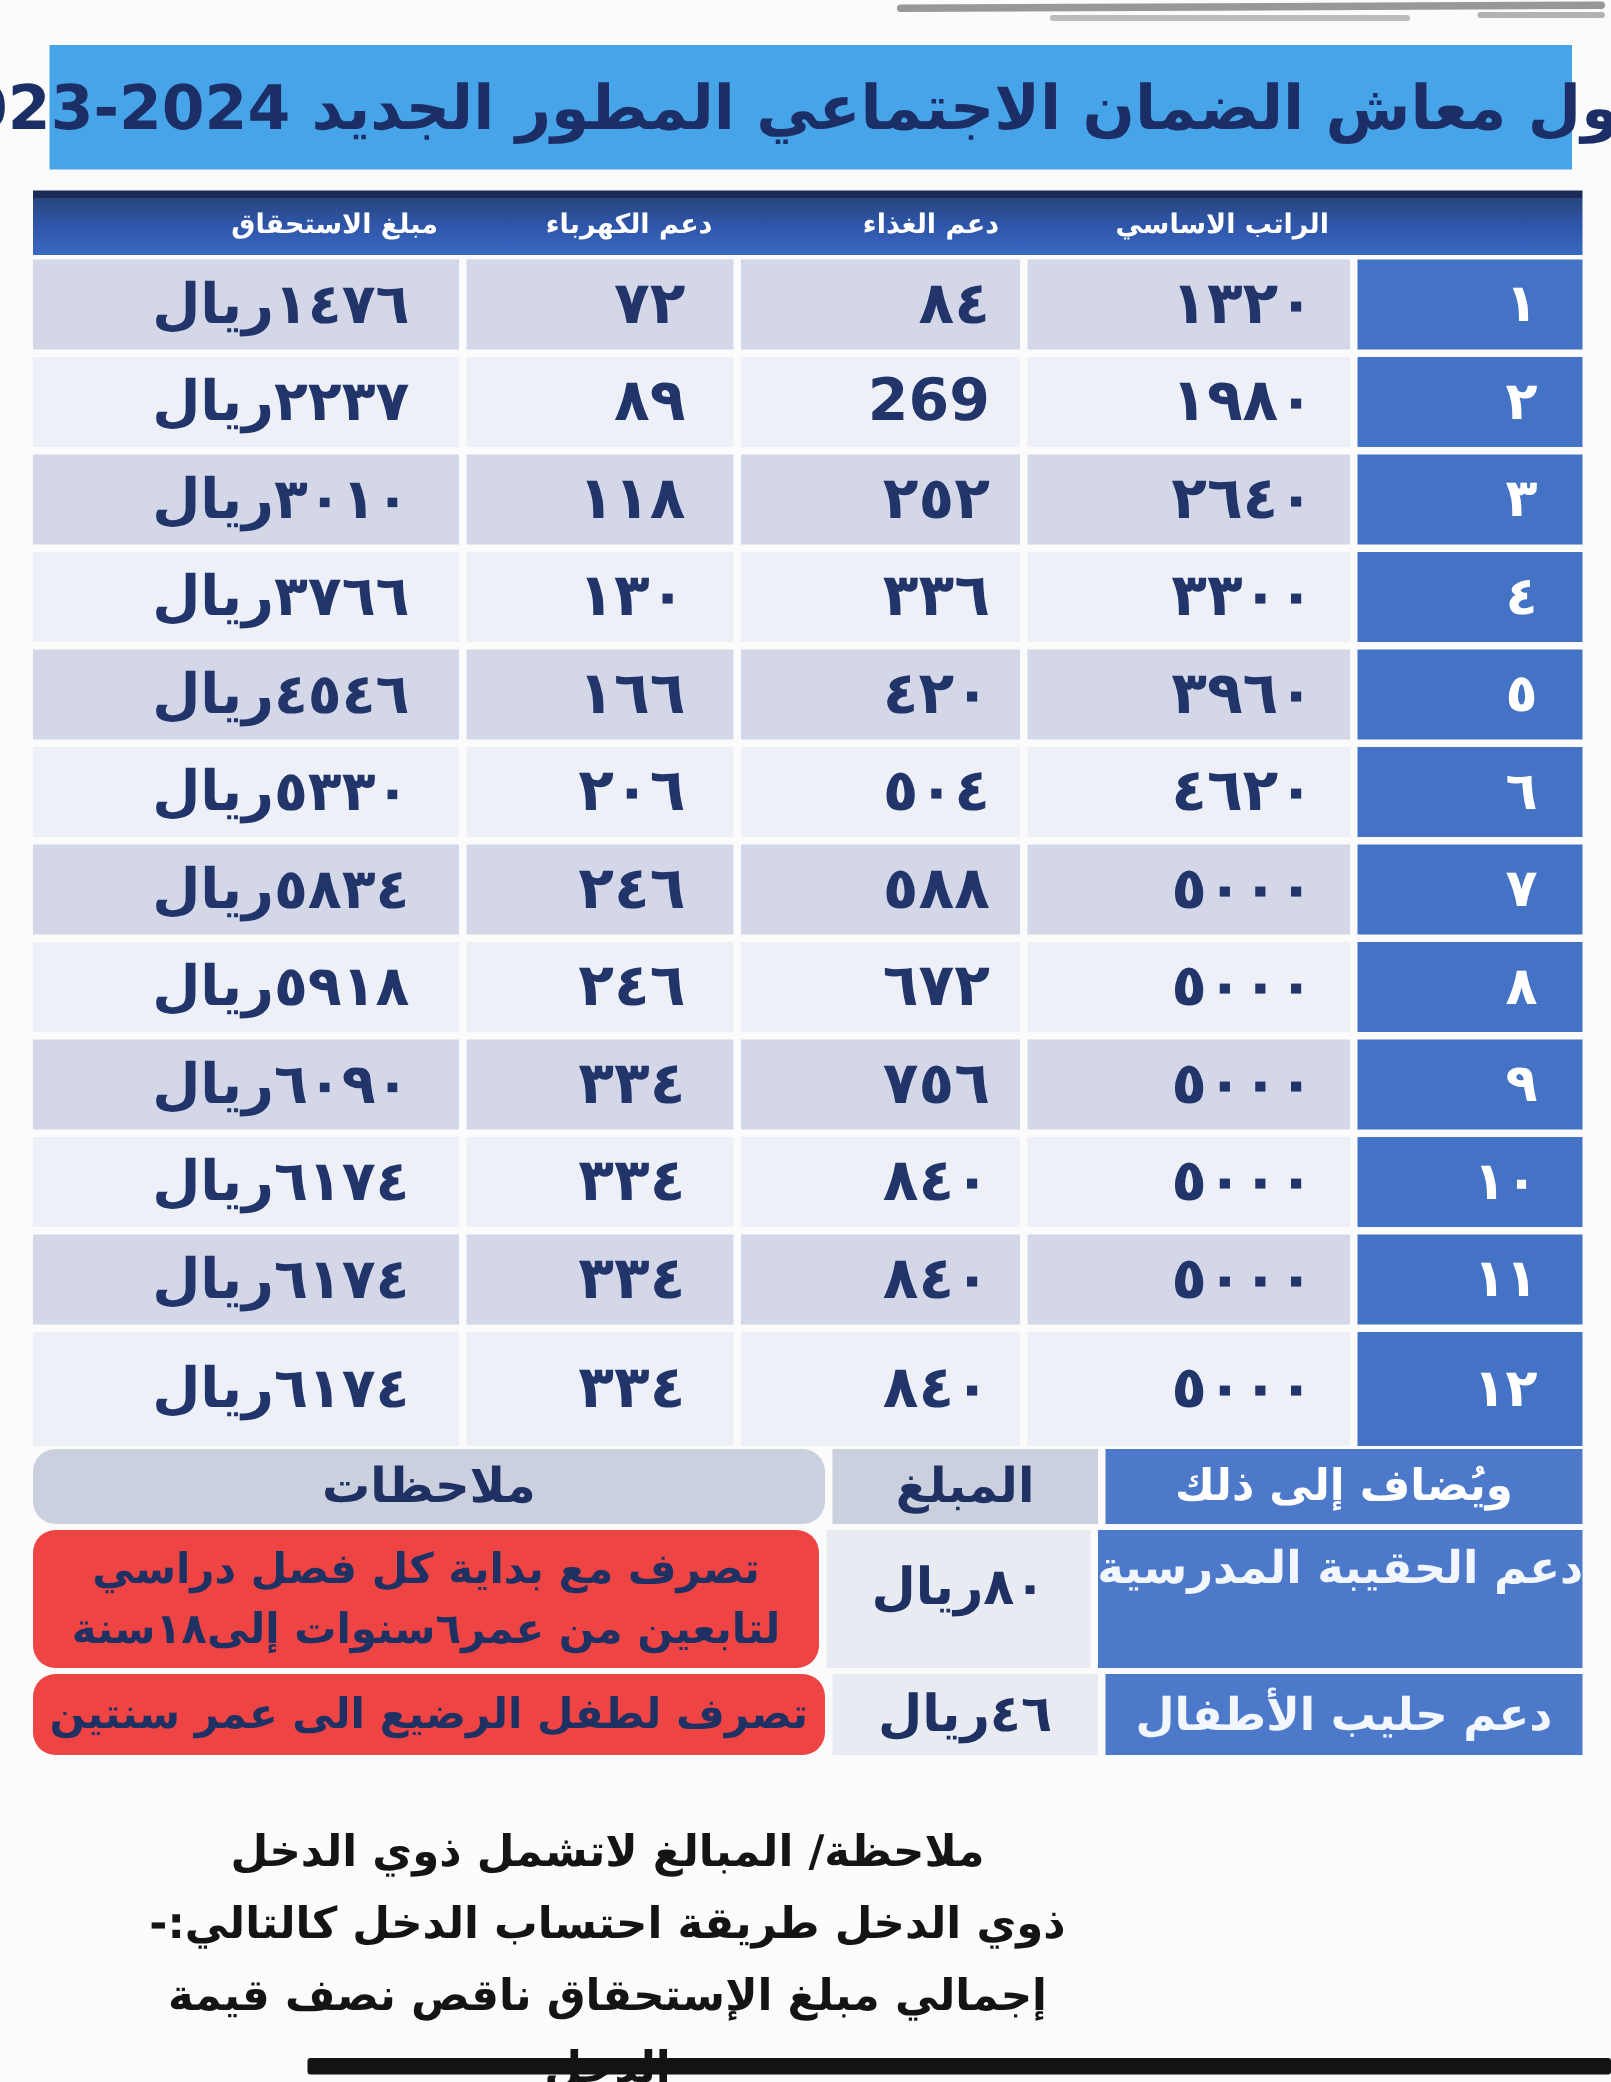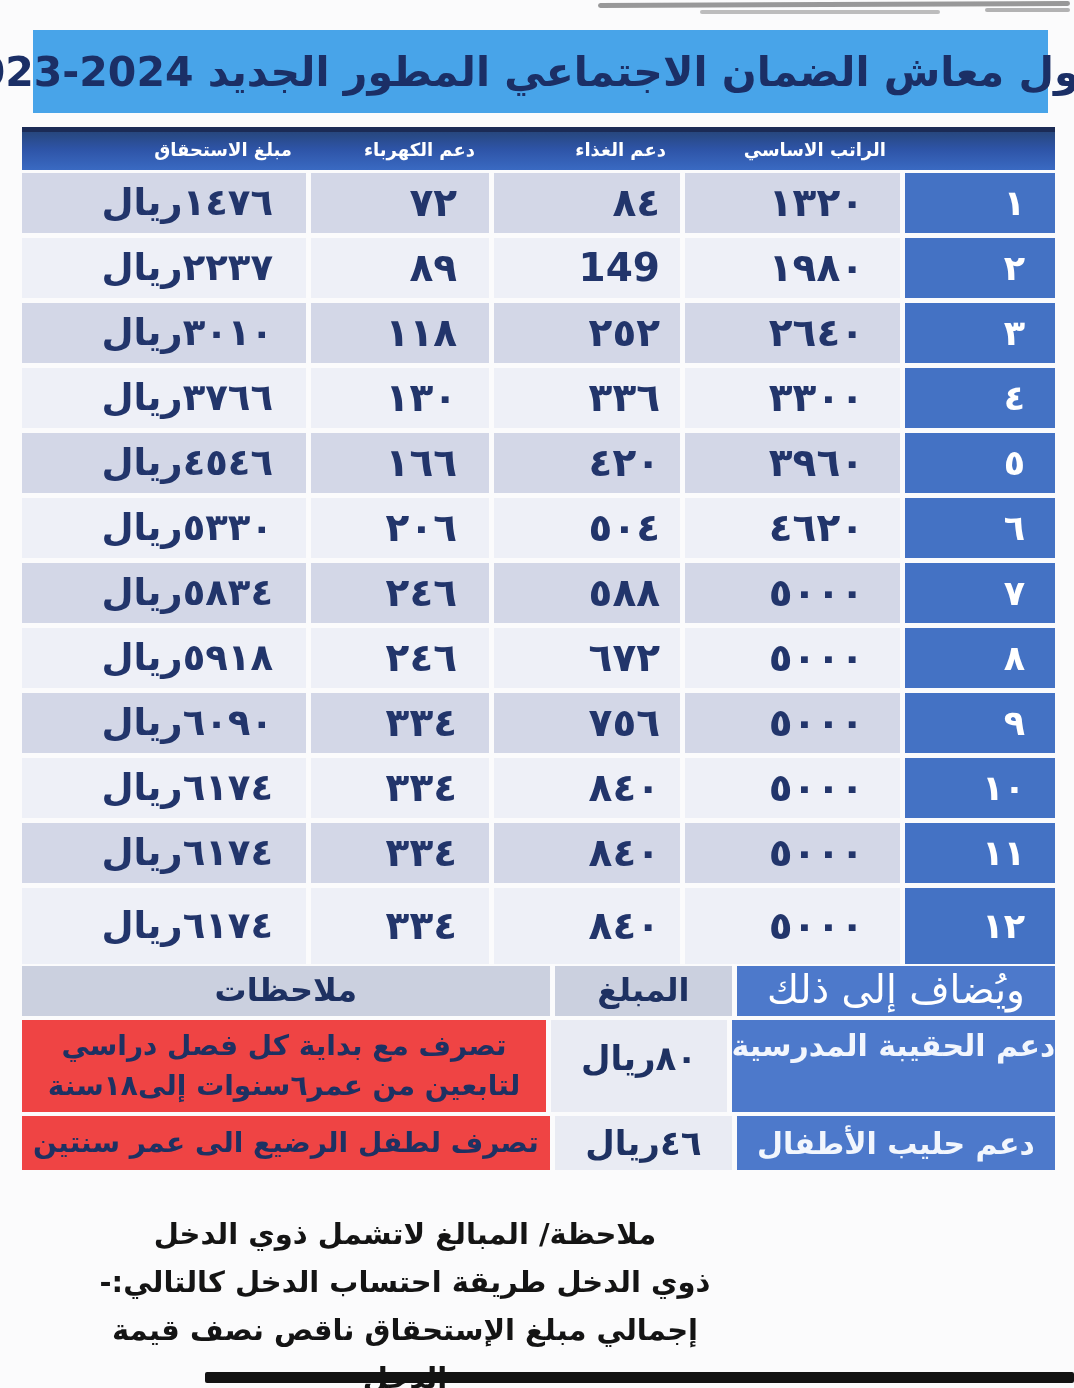--- a/index.html
+++ b/index.html
@@ -23,36 +23,36 @@
   .th{box-sizing:border-box;color:#ffffff;font-weight:bold;font-size:18px;line-height:36px;
       text-align:right;padding-right:14px;white-space:nowrap;direction:rtl;}
   .h-count{width:155px;margin-top:34px;}.h-salary{width:220px;}.h-food{width:191px;}.h-elec{width:183px;}.h-total{width:284px;}
 
   .trow{display:flex;direction:rtl;gap:5px;margin-bottom:5px;height:60px;}
   .trow.tall{height:76px;margin-bottom:0;}
   .td{box-sizing:border-box;text-align:right;direction:rtl;font-weight:bold;color:#22356b;
       font-size:39px;line-height:60px;white-space:nowrap;}
   .tall .td{line-height:76px;}
   .c-count{width:150px;background:#4472c4;color:#ffffff;font-size:35px;padding-right:30px;}
-  .c-salary{width:215px;padding-right:36px;}
+  .c-salary{width:215px;padding-right:24px;}
   .c-food{width:186px;padding-right:20px;}
   .c-elec{width:178px;padding-right:32px;text-align:right;}
   .c-total{width:284px;padding-right:33px;font-size:37px;}
   .shade .c-salary,.shade .c-food,.shade .c-elec,.shade .c-total{background:#d3d7e7;}
   .light .c-salary,.light .c-food,.light .c-elec,.light .c-total{background:#eef0f7;}
 
   
   .adds{position:absolute;left:22px;top:966px;width:1033px;}
   .arow{display:flex;direction:rtl;gap:5px;margin-bottom:4px;}
   .acell{box-sizing:border-box;direction:rtl;}
   .a-name{width:323px;}
   .a-amount{width:180px;text-align:center;}
-  .a-note{width:536px;}
+  .a-note{width:536px;border-radius:15px;}
   .hrow{height:50px;}
-  .hrow .a-name{background:#4d79cb;color:#fff;font-size:39px;font-weight:normal;text-align:center;line-height:48px;white-space:nowrap;}
+  .hrow .a-name{background:#4d79cb;color:#fff;font-size:29px;font-weight:bold;text-align:center;line-height:48px;white-space:nowrap;}
   .hrow .a-amount,.hrow .a-note{background:#cbd0df;color:#1e3162;font-size:32px;font-weight:bold;text-align:center;line-height:48px;}
   .drow .a-name{background:#4d79cb;color:#f2f6fd;font-size:30px;font-weight:bold;display:flex;
                 justify-content:center;align-items:flex-start;padding-top:8px;white-space:nowrap;}
   .drow .a-amount{background:#e9ebf3;color:#1e3162;font-size:34px;font-weight:bold;display:flex;
                   justify-content:center;align-items:flex-start;padding-top:18px;white-space:nowrap;}
   .drow .a-note{background:#ef4444;color:#1e3162;font-size:28px;font-weight:bold;display:flex;
                 flex-direction:column;justify-content:center;align-items:center;line-height:40px;}
   .row-school{height:92px;}
   .row-milk{height:54px;}
   .row-milk .a-name,.row-milk .a-amount{align-items:center;padding-top:0;}
@@ -87,21 +87,21 @@
     <div class="trow shade">
       <div class="td c-count">١</div>
       <div class="td c-salary">١٣٢٠</div>
       <div class="td c-food">٨٤</div>
       <div class="td c-elec">٧٢</div>
       <div class="td c-total">١٤٧٦ريال</div>
     </div>
     <div class="trow light">
       <div class="td c-count">٢</div>
       <div class="td c-salary">١٩٨٠</div>
-      <div class="td c-food">149</div>
+      <div class="td c-food">269</div>
       <div class="td c-elec">٨٩</div>
       <div class="td c-total">٢٢٣٧ريال</div>
     </div>
     <div class="trow shade">
       <div class="td c-count">٣</div>
       <div class="td c-salary">٢٦٤٠</div>
       <div class="td c-food">٢٥٢</div>
       <div class="td c-elec">١١٨</div>
       <div class="td c-total">٣٠١٠ريال</div>
     </div>

